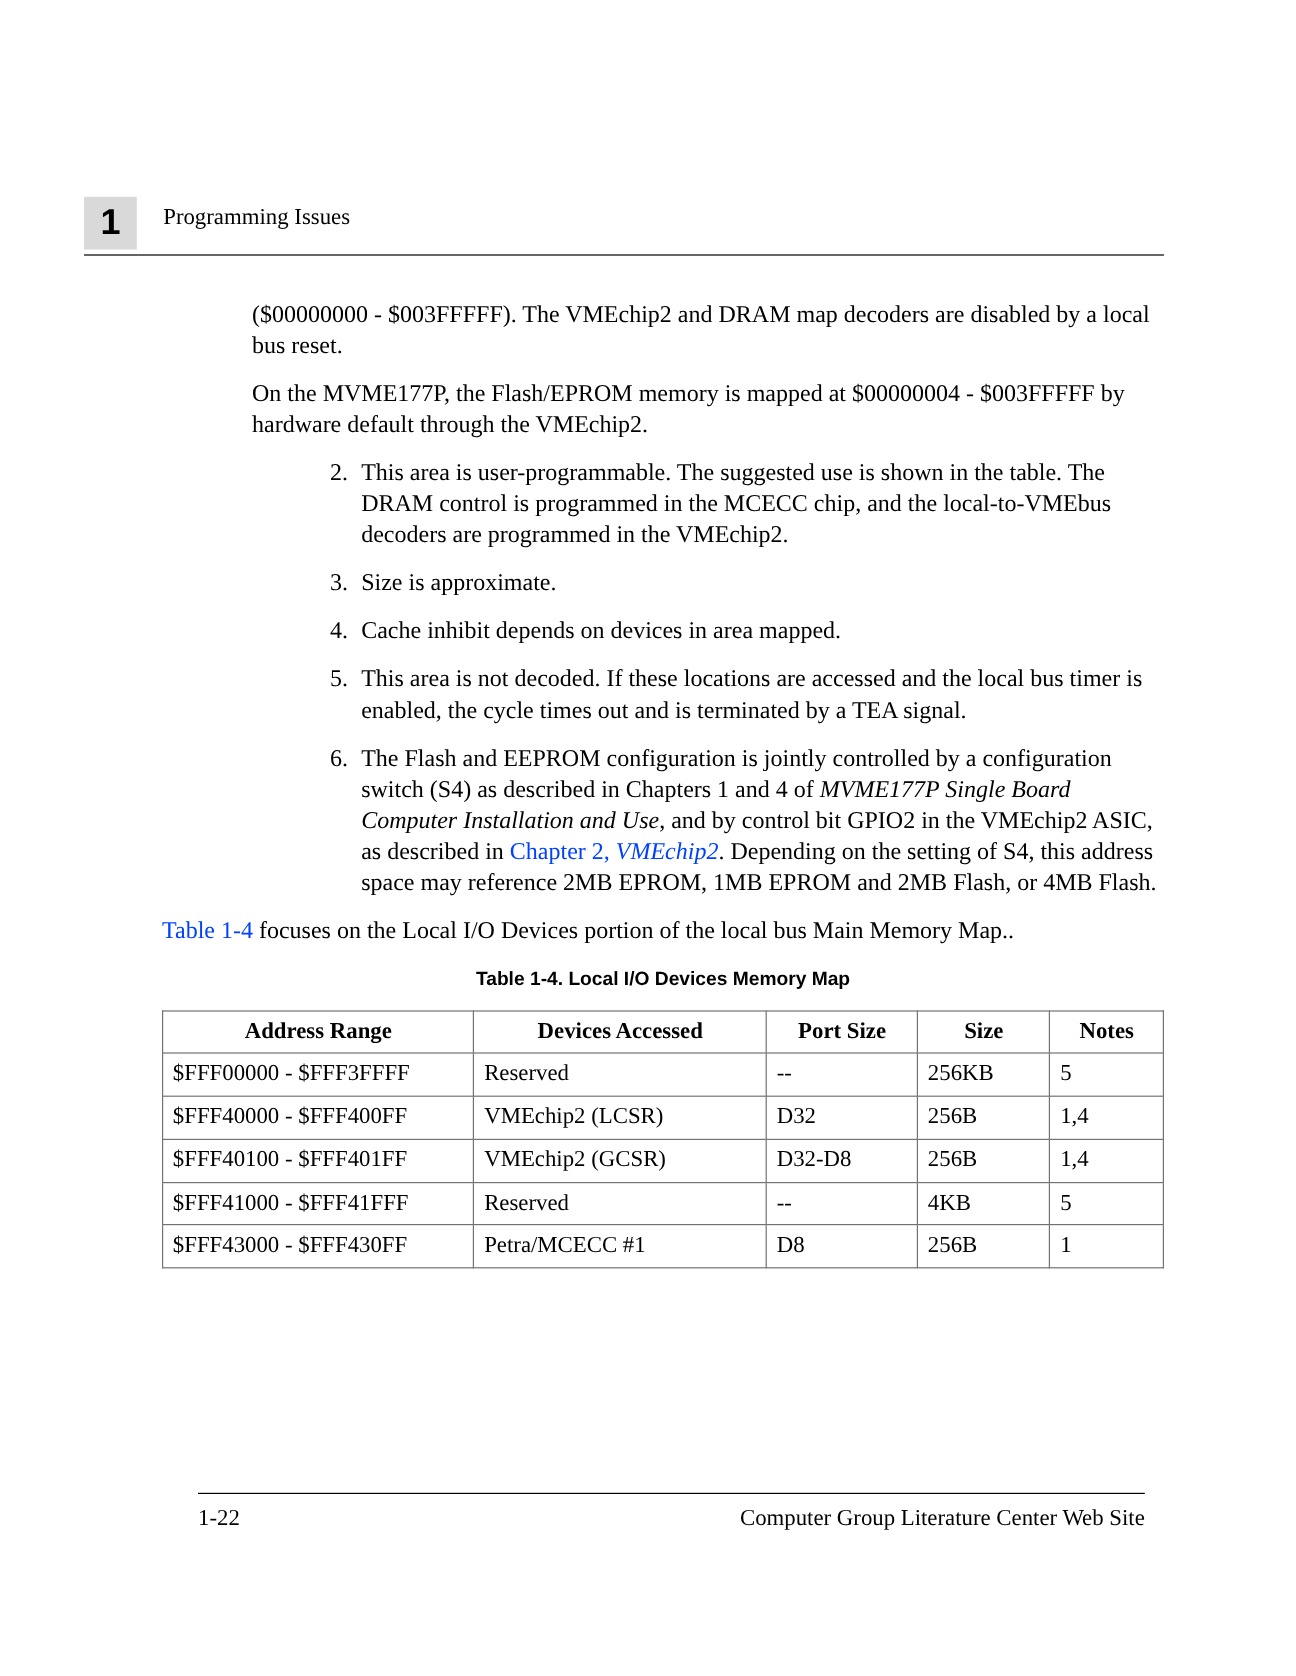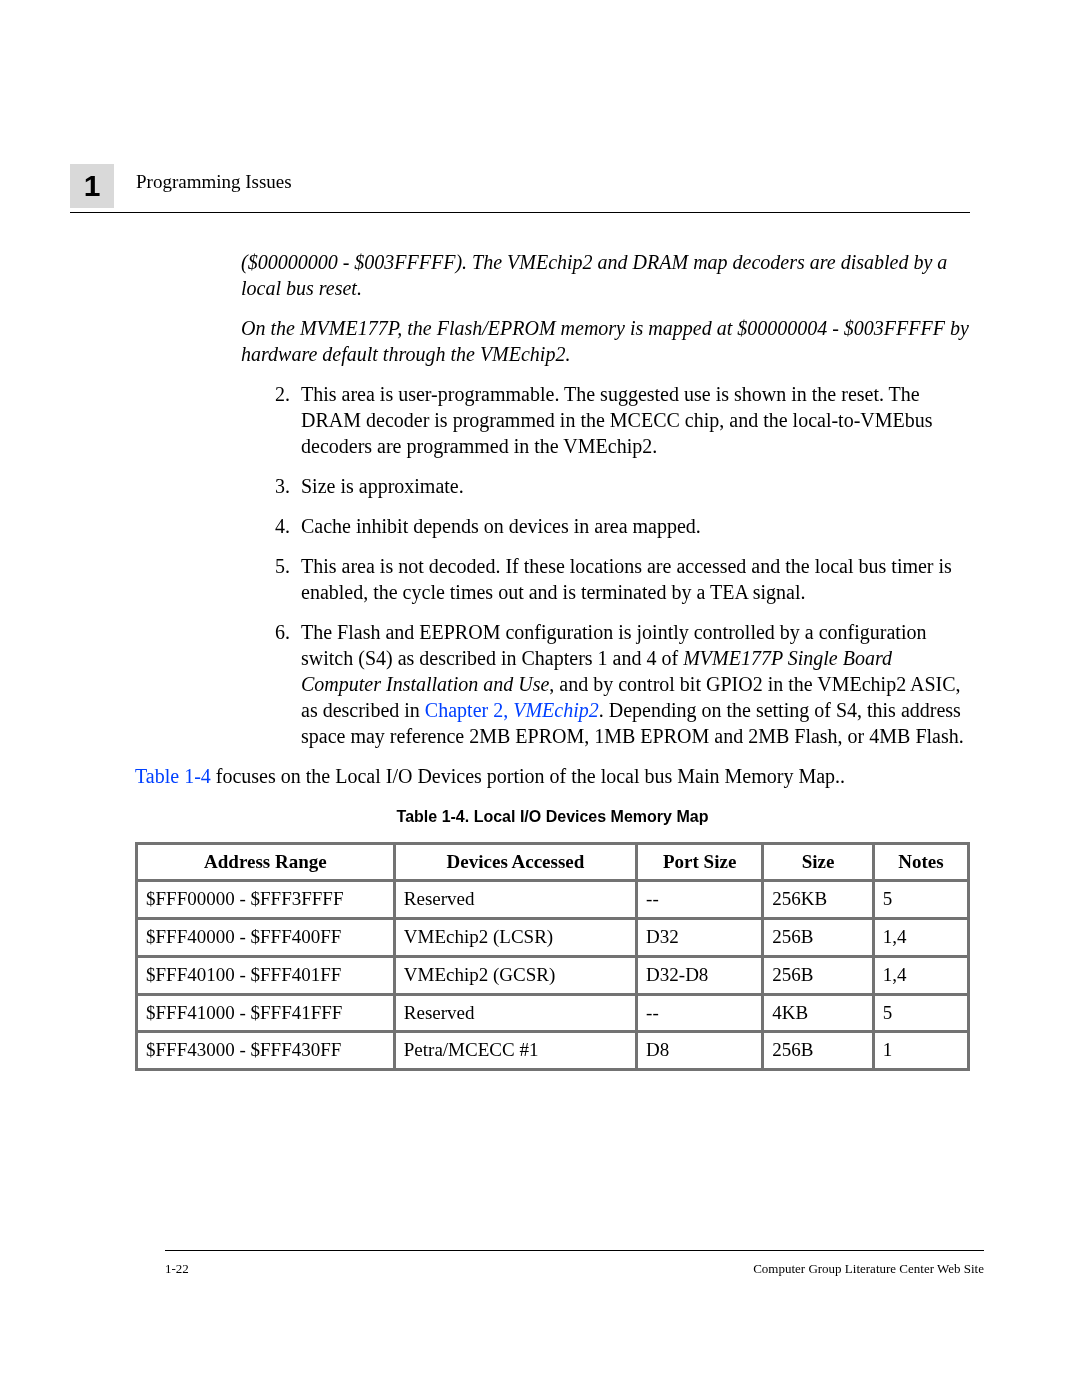--- a/index.html
+++ b/index.html
@@ -39,23 +39,22 @@
     top: 4px;
   }
   .running-head {
     font-size: 19px;
   }
   .body-text {
     font-size: 20px;
     line-height: 1.3;
   }
   .indent-block {
-    margin-left: 106px;
+    margin-left: 75px;
     margin-bottom: 14px;
-    font-style: italic;
   }
   .num-item {
     display: flex;
     margin-left: 140px;
     margin-bottom: 14px;
   }
   .num-item .num {
     width: 26px;
     flex: 0 0 26px;
   }
@@ -72,44 +71,44 @@
     margin: 8px 0 14px 0;
   }
   table.mem {
     border-collapse: collapse;
     width: 100%;
     font-size: 19px;
     margin-left: 0;
     table-layout: fixed;
   }
   table.mem th, table.mem td {
-    border: 3px solid #737373;
+    border: 1px solid #737373;
     padding: 5px 8px;
     text-align: left;
     vertical-align: top;
   }
   table.mem th {
     font-weight: bold;
     text-align: center;
   }
   table.mem th:nth-child(1){ width: 31%; }
   table.mem th:nth-child(2){ width: 29%; }
   table.mem th:nth-child(3){ width: 14%; }
   table.mem th:nth-child(4){ width: 12%; }
   table.mem th:nth-child(5){ width: 10%; }
   .footer {
     position: absolute;
     left: 135px;
-    right: 96px;
+    right: 126px;
     bottom: 120px;
     border-top: 1.5px solid #000;
     padding-top: 10px;
     display: flex;
     justify-content: space-between;
-    font-size: 13px;
+    font-size: 19px;
     margin-left: 30px;
   }
   .para-first {
     margin-left: 0;
     margin-bottom: 18px;
   }
 </style>
 </head>
 <body>
 
@@ -119,21 +118,21 @@
     <div class="chapter-badge">1</div>
     <div class="running-head">Programming Issues</div>
   </div>
 
   <div class="body-text">
     <div class="indent-block">($00000000 - $003FFFFF). The VMEchip2 and DRAM map decoders are disabled by a local bus reset.</div>
     <div class="indent-block">On the MVME177P, the Flash/EPROM memory is mapped at $00000004 - $003FFFFF by hardware default through the VMEchip2.</div>
 
     <div class="num-item">
       <div class="num">2.</div>
-      <div class="txt">This area is user-programmable. The suggested use is shown in the reset. The DRAM decoder is programmed in the MCECC chip, and the local-to-VMEbus decoders are programmed in the VMEchip2.</div>
+      <div class="txt">This area is user-programmable. The suggested use is shown in the table. The DRAM control is programmed in the MCECC chip, and the local-to-VMEbus decoders are programmed in the VMEchip2.</div>
     </div>
 
     <div class="num-item">
       <div class="num">3.</div>
       <div class="txt">Size is approximate.</div>
     </div>
 
     <div class="num-item">
       <div class="num">4.</div>
       <div class="txt">Cache inhibit depends on devices in area mapped.</div>

